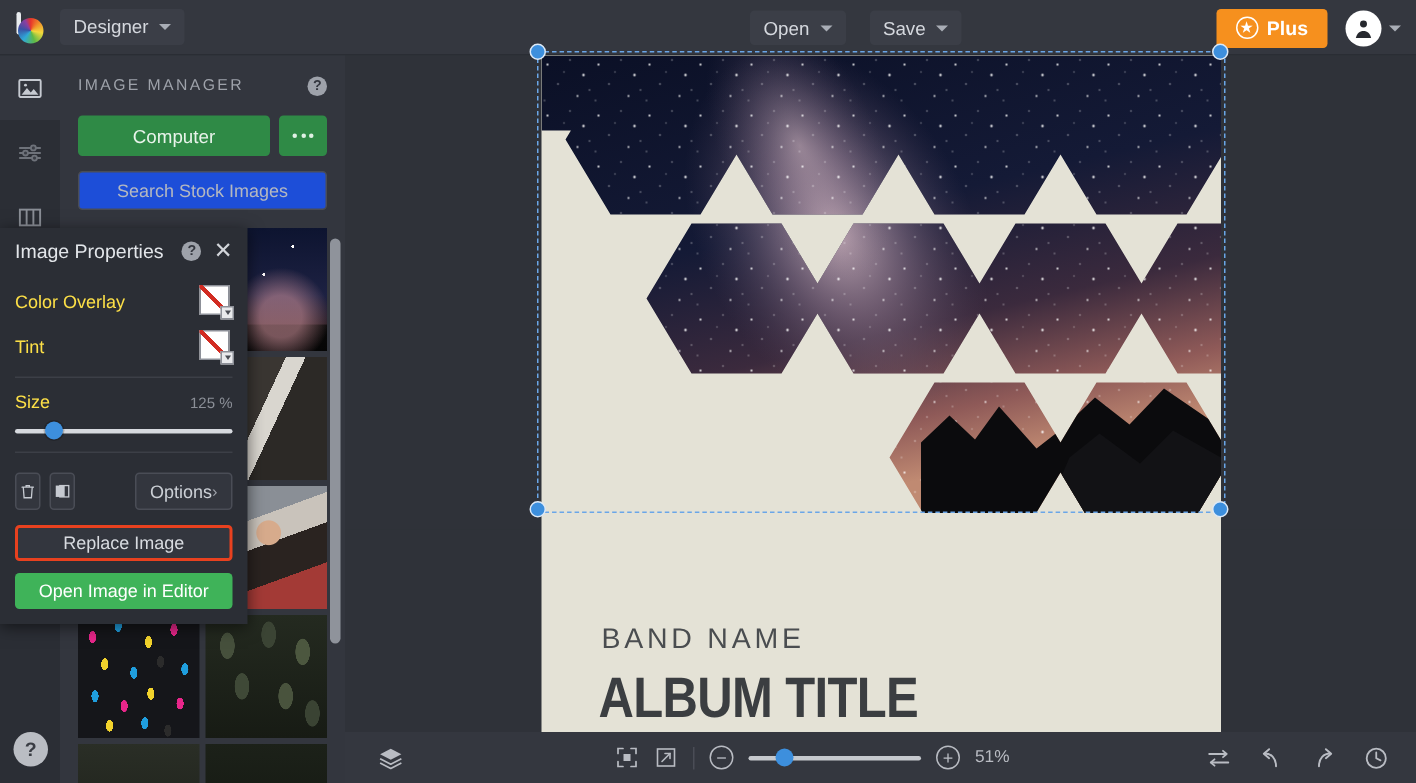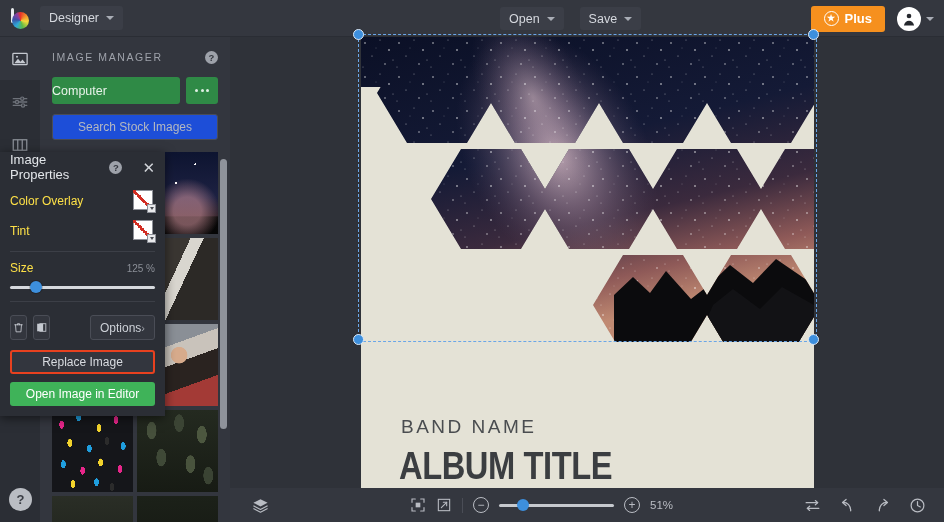--- a/index.html
+++ b/index.html
@@ -77,21 +77,21 @@
     padding:0 12px 0 12px;
   }
   .panel-title { font-size:10.5px; letter-spacing:1.6px; color:#9ea2aa; }
   .q-ico {
     width:13px;height:13px;border-radius:50%;background:#9ea2aa;color:#33363e;
     font-size:9.5px;font-weight:bold;display:flex;align-items:center;justify-content:center;cursor:pointer;
   }
   .src-row { display:flex; gap:6px; padding:0 12px; }
   .computer-btn {
     flex:1; height:27px; background:#2f8a46; border-radius:3px; color:#e8f3ea;
-    font-size:12.5px; display:flex;align-items:center;justify-content:flex-start;cursor:pointer;
+    font-size:12.5px; display:flex;align-items:center;justify-content:center;cursor:pointer;
   }
   .dots-btn {
     width:32px;height:27px;background:#2f8a46;border-radius:3px;
     display:flex;align-items:center;justify-content:center;gap:2.5px;cursor:pointer;
   }
   .dots-btn i { width:3px;height:3px;border-radius:50%;background:#dff0e4;display:block; }
   .stock-btn {
     margin:10px 12px 0 12px; height:26px; border:1px solid #4a4d56; border-radius:3px;
     background:#1d4ed8; color:#b4b8c0; font-size:12px;
     display:flex;align-items:center;justify-content:center;cursor:pointer;
@@ -149,21 +149,21 @@
       radial-gradient(4px 7px at 55% 55%,#236030 95%,transparent),
       radial-gradient(3px 6px at 86% 45%,#b03a2e 95%,transparent),
       linear-gradient(#1c2119,#12150f);}
   .t-dark{background:linear-gradient(#2a2e26,#1a1d17);}
 
   
   .props {
     position:absolute; left:0; top:152px; width:165px;
     background:#2b2e35; box-shadow:0 2px 10px rgba(0,0,0,.55); z-index:30;
   }
-  .props-head { height:30px; display:flex; align-items:center; padding:0 10px; gap:20px;justify-content:space-between; }
+  .props-head { height:30px; display:flex; align-items:center; padding:0 10px; gap:8px;justify-content:space-between; }
   .props-title { font-size:13px; color:#e3e6ea; flex:1; }
   .x-ico { font-size:15px; color:#d2d5da; cursor:pointer; line-height:1; }
   .props-body { padding:4px 10px 0 10px; }
   .prop-row { display:flex; align-items:center; justify-content:space-between; height:30px; }
   .prop-label { font-size:12px; color:#fde047; }
   .swatch-wrap { position:relative; width:22px; height:22px; }
   .swatch {
     width:20px;height:20px;background:#fff;border:1px solid #8d9098; position:relative; cursor:pointer;
   }
   .swatch:after{

